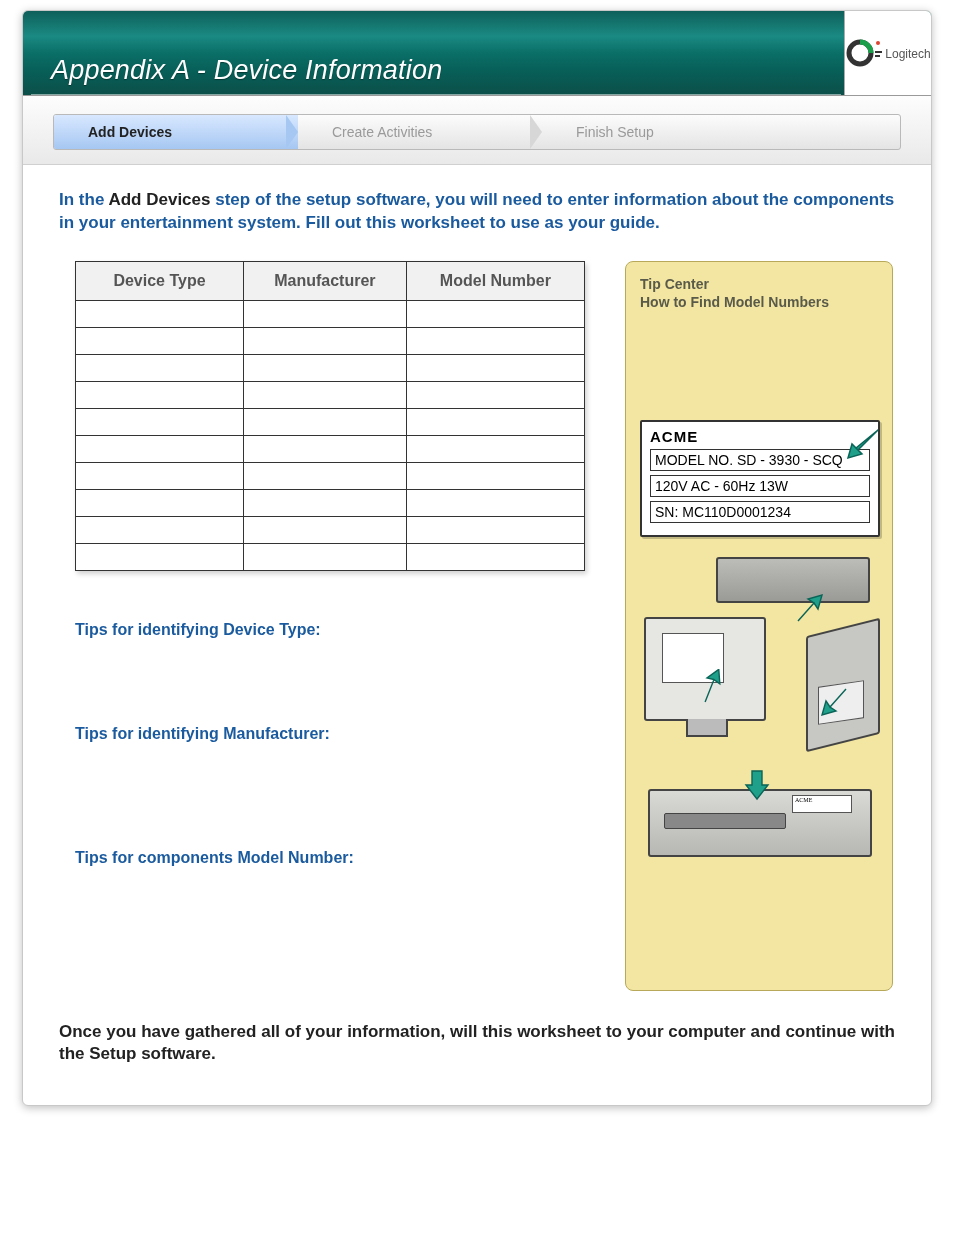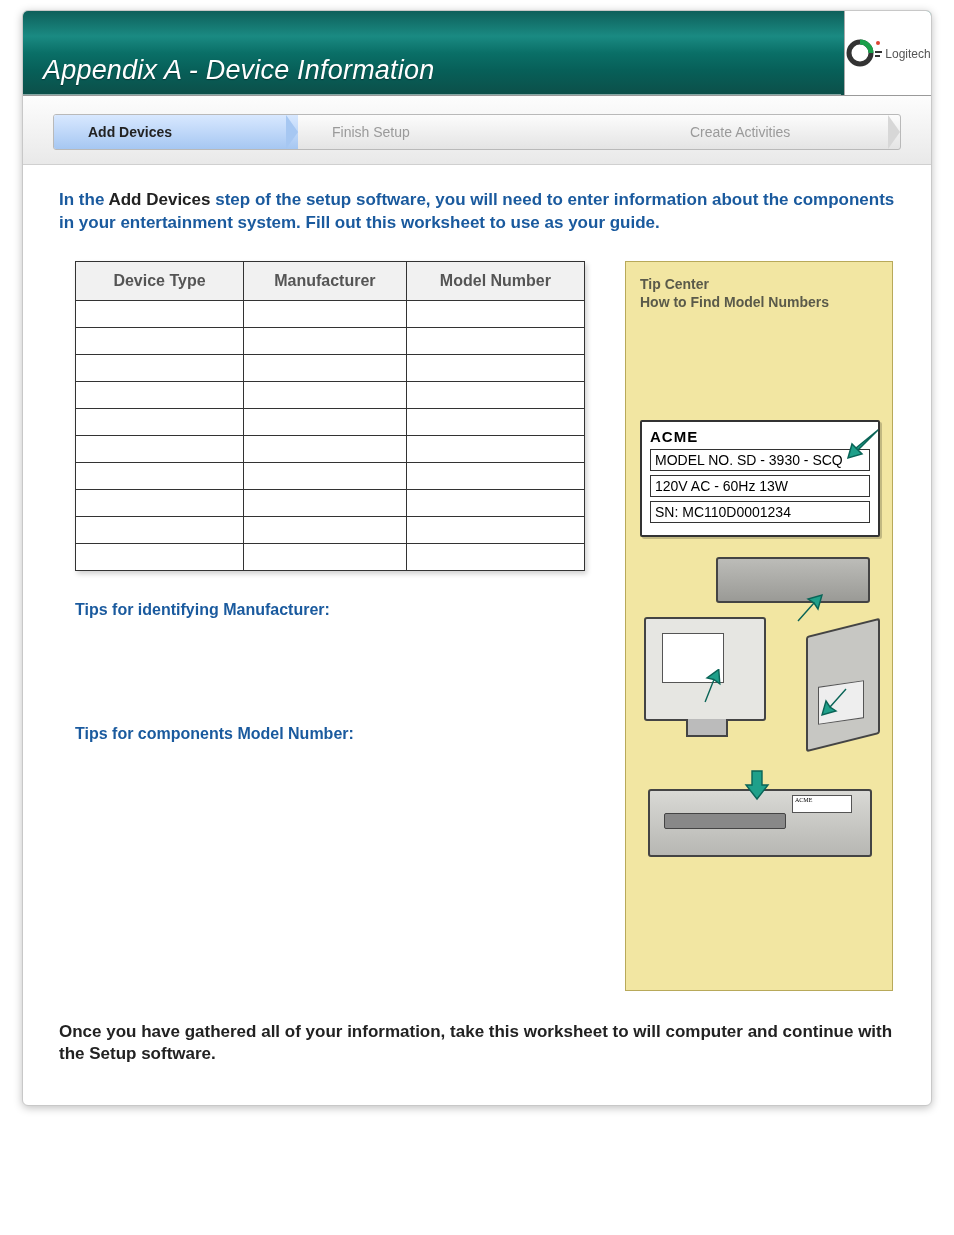--- a/index.html
+++ b/index.html
@@ -33,21 +33,21 @@
     font-size: 27px;
     font-style: italic;
     font-weight: 400;
     padding: 0 0 8px 20px;
     letter-spacing: 0.2px;
     font-family: "Trebuchet MS", Arial, sans-serif;
     text-shadow: 0 1px 1px rgba(0,0,0,0.4);
     flex: 1;
     border-bottom: 1px solid rgba(255,255,255,0.5);
     margin-right: 90px;
-    margin-left: 0;
+    margin-left: 8px;
   }
   .logo-box {
     position: absolute;
     right: 0;
     top: 0;
     bottom: 0;
     width: 86px;
     background: #fff;
     border-left: 1px solid #aaa;
     display: flex;
@@ -193,21 +193,21 @@
     font-weight: bold;
     font-size: 16px;
     margin-top: 50px;
   }
   .tip-heading + .tip-heading-spacer { height: 56px; }
 
   
   .tipbox {
     width: 268px;
     border: 1px solid #b8a95a;
-    border-radius: 0;
+    border-radius: 8px;
     background: #f2e6a2;
     padding: 14px 12px 20px 14px;
     box-sizing: border-box;
     min-height: 730px;
     position: relative;
   }
   .tipbox h4 {
     margin: 0 0 2px 0;
     font-size: 14px;
     color: #5a5a4a;
@@ -295,25 +295,25 @@
       <div class="logo-text">Logitech</div>
     </div>
   </div>
 
   <div class="stepbar-wrap">
     <div class="stepbar">
       <div class="step step2">
         <span>Add Devices</span>
         <span class="chevron"></span>
       </div>
+      <div class="step step3">
+        <span>Create Activities</span>
+      </div>
       <div class="step step4">
         <span>Finish Setup</span>
-      </div>
-      <div class="step step3">
-        <span>Create Activities</span>
       </div>
     </div>
   </div>
 
   <div class="content">
 
     <div class="intro">
       <span>In the </span><span class="strong">Add Devices</span><span> step of the setup software, you will need to enter information about the components in your entertainment system. Fill out this worksheet to use as your guide.</span>
     </div>
 
@@ -375,20 +375,21 @@
                 <td></td>
               </tr>
               <tr>
                 <td></td>
                 <td></td>
                 <td></td>
               </tr>
             </tbody>
         </table>
 
+        <div class="tip-heading">Tips for identifying Device Type:</div>
         <div class="tip-heading-spacer"></div>
         <div class="tip-heading" style="margin-top:30px">Tips for identifying Manufacturer:</div>
         <div class="tip-heading-spacer"></div>
         <div class="tip-heading" style="margin-top:50px">Tips for components Model Number:</div>
       </div>
 
       <div class="tipbox">
         <h4>Tip Center</h4>
         <div class="sub">How to Find Model Numbers</div>
 
@@ -436,15 +437,15 @@
           </div>
           <span class="sm-arrow" style="bottom:56px; left:100px;">
             <svg viewBox="0 0 34 34">
                 <path d="M17 2 L28 16 L22 16 L22 30 L12 30 L12 16 L6 16 Z" fill="#1fa08a" stroke="#0a6457" stroke-width="1.4" transform="rotate(180 17 17)"></path>
               </svg>
           </span>
         </div>
       </div>
     </div>
 
-    <div class="final">Once you have gathered all of your information, take this worksheet to will computer and continue with the Setup software.</div>
+    <div class="final">Once you have gathered all of your information, will this worksheet to your computer and continue with the Setup software.</div>
   </div>
 </div>
 
 </body></html>

